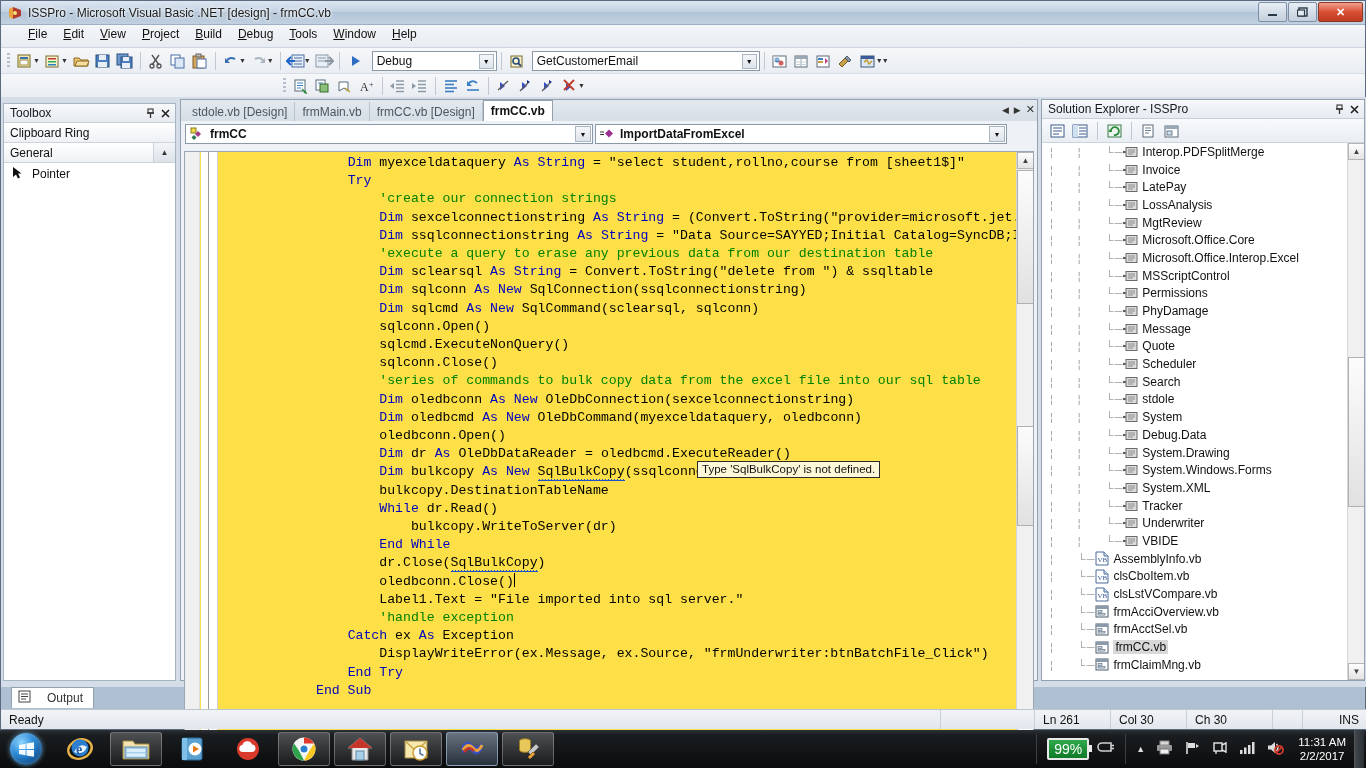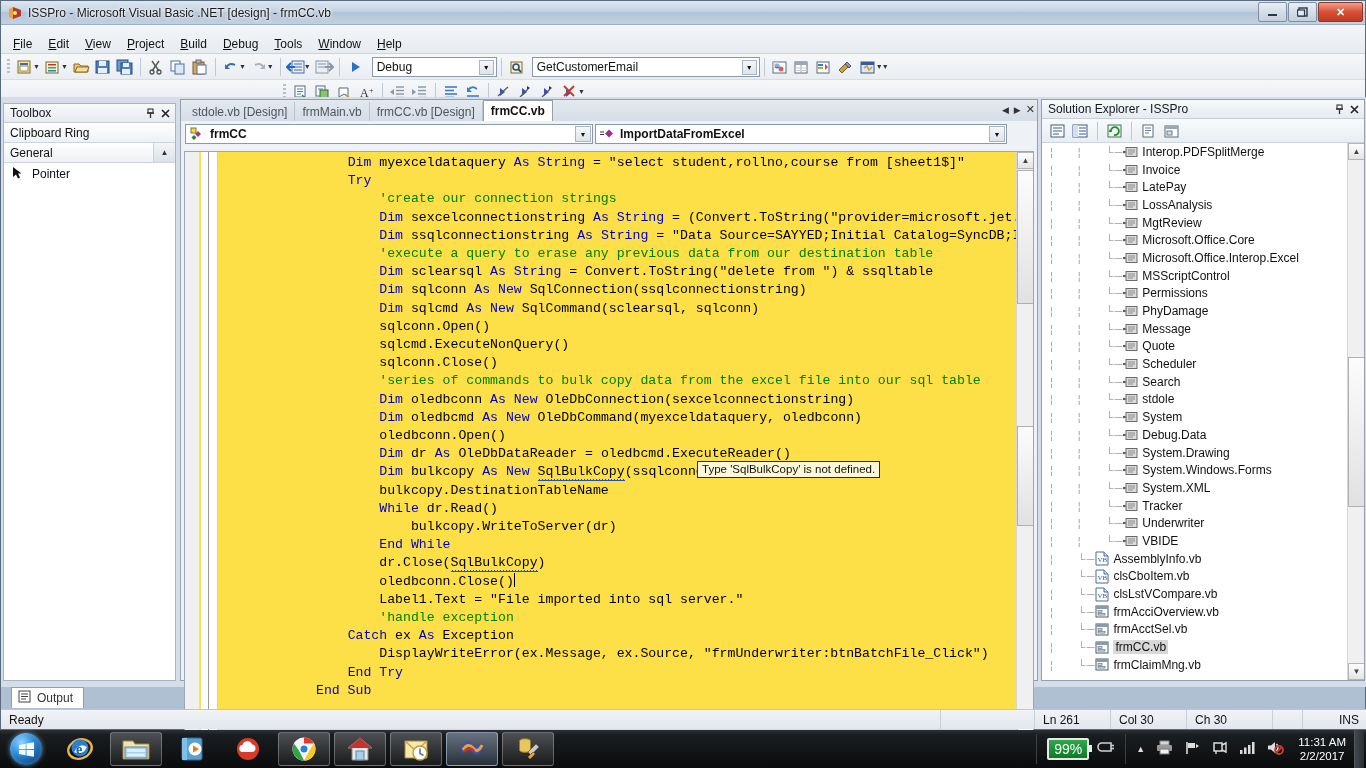--- a/index.html
+++ b/index.html
@@ -35,23 +35,23 @@
     font-size: 11px; color: #20303f; border-radius: 2px;
   }
   .win-btn.close {
     width: 45px;
     background: linear-gradient(to bottom,#f2a08e,#d94f34 50%,#bd3c22);
     color: #fff; font-weight: bold; border-color: #8d3a26;
   }
 
   
   .menubar {
-    height: 29px; display: flex; align-items: flex-end;
+    height: 23px; display: flex; align-items: flex-start;
     background: linear-gradient(to bottom,#f4f6f8,#e7ecf1);
-    border-bottom: 1px solid #cdd6e0; padding-left: 4px;
+    border-bottom: 1px solid #cdd6e0; padding-left: 19px;
   }
   .menu-item { font-size: 12px; color: #111; padding: 2px 8px; cursor: default; }
   .menu-item u { text-decoration: underline; }
 
   
   .toolbar-row {
     height: 26px; display: flex; align-items: center;
     background: linear-gradient(to bottom,#f6f7f9,#e9edf2);
     border-bottom: 1px solid #d5dde6; padding-left: 4px;
   }
@@ -240,21 +240,21 @@
     background: #f0f0f0; border-left: 1px solid #d6d6d6;
   }
 
   
   .output-bar {
     position: absolute; left: 0; top: 686px; width: 1028px; height: 22px;
   }
   .output-tab {
     position: absolute; left: 10px; top: 0; height: 21px; padding: 0 10px 0 6px;
     background: #fff; border: 1px solid #93a0ad; border-bottom: none;
-    display: flex; align-items: center; gap: 6px; font-size: 12px; color: #333;
+    display: flex; align-items: center; gap: 16px; font-size: 12px; color: #333;
   }
   .statusbar {
     position: absolute; left: 0; top: 708px; width: 1366px; height: 20px;
     background: linear-gradient(to bottom,#f1f3f6,#e2e7ed);
     border-top: 1px solid #bcc6d1; display: flex; align-items: center;
     font-size: 12px; color: #111;
   }
   .sb-cell { height: 19px; display: flex; align-items: center; padding: 0 8px;
     border-right: 1px solid #c7cfd9; }
   .sb-cell.ready { width: 940px; }

